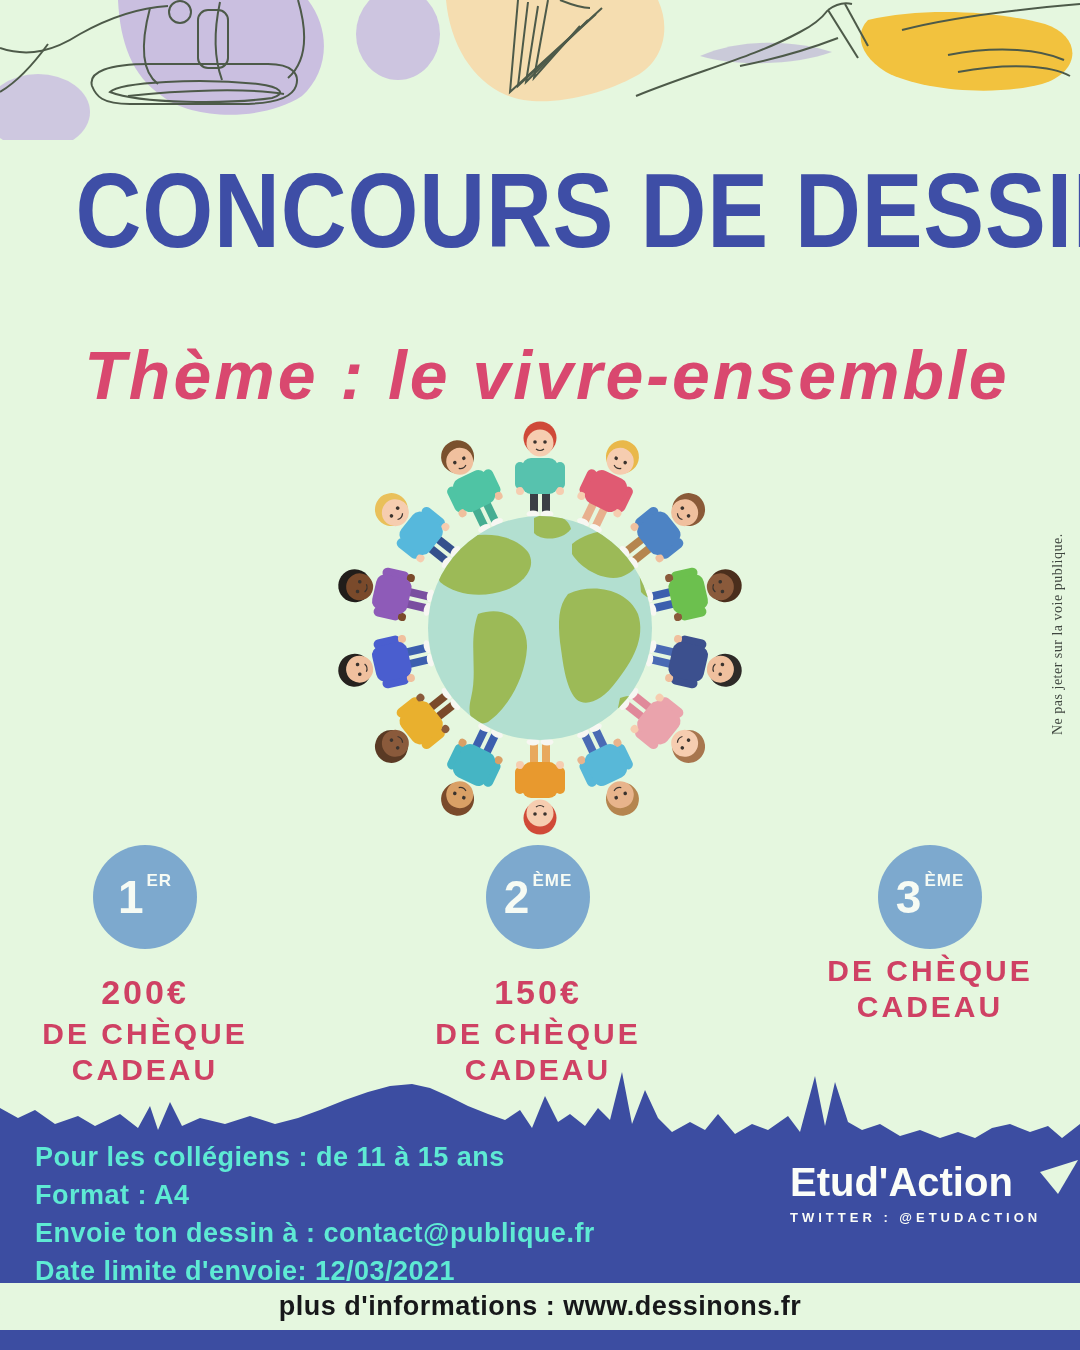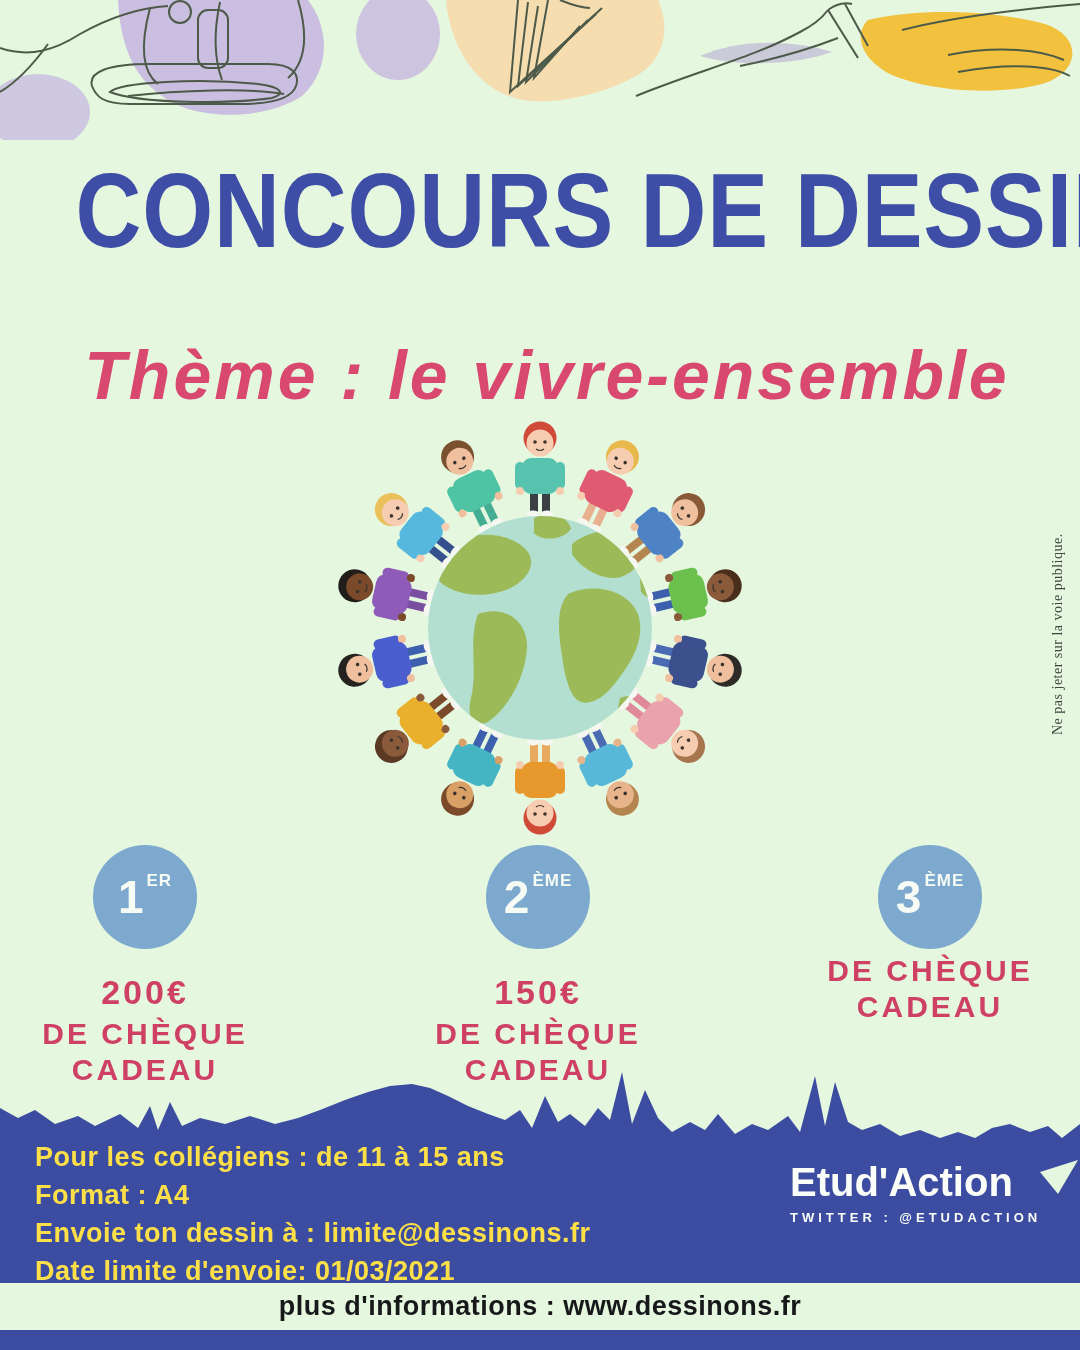--- a/index.html
+++ b/index.html
@@ -62,21 +62,21 @@
 
   .torn-edge { position:absolute; left:0; top:1066px; width:1080px; height:92px; }
   .info-section {
     position:absolute; left:0; top:1156px; width:1080px; height:127px;
     background:#3c4da1;
   }
   .shard { position:absolute; left:1040px; top:1160px; width:40px; height:36px; }
   .info-lines { position:absolute; left:35px; top:-18px; }
   .info-lines p {
     font-size:27px; line-height:38px; font-weight:600;
-    color:#fde047; letter-spacing:.5px;
+    color:#5eead4; letter-spacing:.5px;
   }
   .brand { position:absolute; left:790px; top:4px; width:280px; text-align:left; }
   .brand-name {
     color:#fbfdf8; font-size:40px; font-weight:800; letter-spacing:0;
   }
   .brand-twitter {
     margin-top:5px; color:#fbfdf8; font-size:13px; font-weight:700;
     letter-spacing:4px;
   }
   .footer-bar {
@@ -415,22 +415,22 @@
   </div>
 
   <svg class="torn-edge" viewBox="0 0 1080 92" preserveAspectRatio="none">
     <path fill="#3c4da1" d="M0,42 L18,52 L35,44 L55,58 L78,50 L95,60 L120,48 L138,62 L150,40 L158,64 L170,36 L182,60 L200,52 L225,58 L250,50 L275,58 L298,52 L320,44 L345,34 L368,26 L390,20 L412,18 L430,22 L448,30 L468,40 L488,48 L505,54 L520,44 L532,62 L545,30 L558,56 L570,48 L585,60 L598,42 L610,54 L622,6 L632,58 L645,24 L658,52 L672,66 L690,56 L705,64 L718,48 L735,68 L752,58 L768,64 L788,50 L800,66 L815,10 L825,60 L835,16 L848,56 L862,64 L880,58 L900,70 L920,64 L940,72 L958,66 L975,72 L992,62 L1010,58 L1030,66 L1048,60 L1062,72 L1080,58 L1080,92 L0,92 Z"></path>
   </svg>
 
   <div class="info-section">
     <div class="info-lines">
       <p>Pour les collégiens : de 11 à 15 ans</p>
       <p>Format : A4</p>
-      <p>Envoie ton dessin à : limite@dessinons.fr</p>
-      <p>Date limite d'envoie: 01/03/2021</p>
+      <p>Envoie ton dessin à : contact@publique.fr</p>
+      <p>Date limite d'envoie: 12/03/2021</p>
     </div>
     <div class="brand">
       <div class="brand-name">Etud'Action</div>
       <div class="brand-twitter">TWITTER : @ETUDACTION</div>
     </div>
   </div>
   <svg class="shard" viewBox="0 0 40 36">
     <polygon points="0,12 38,0 18,34" fill="#e5f7df"></polygon>
   </svg>
 

